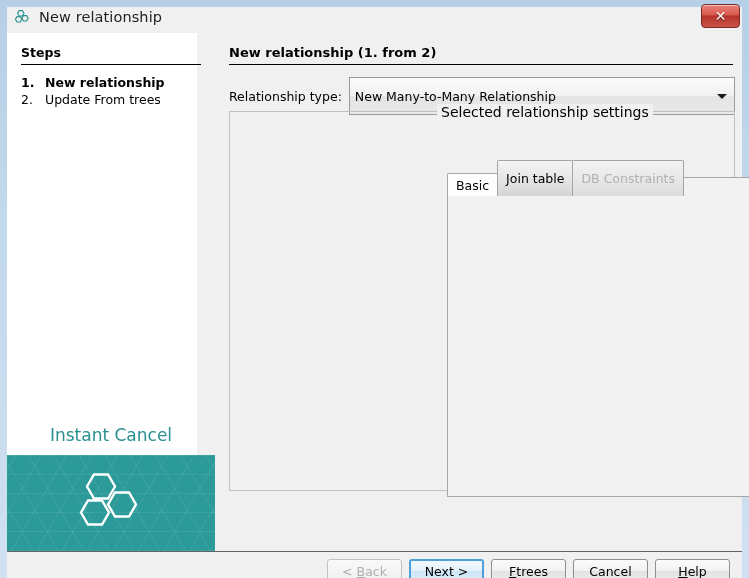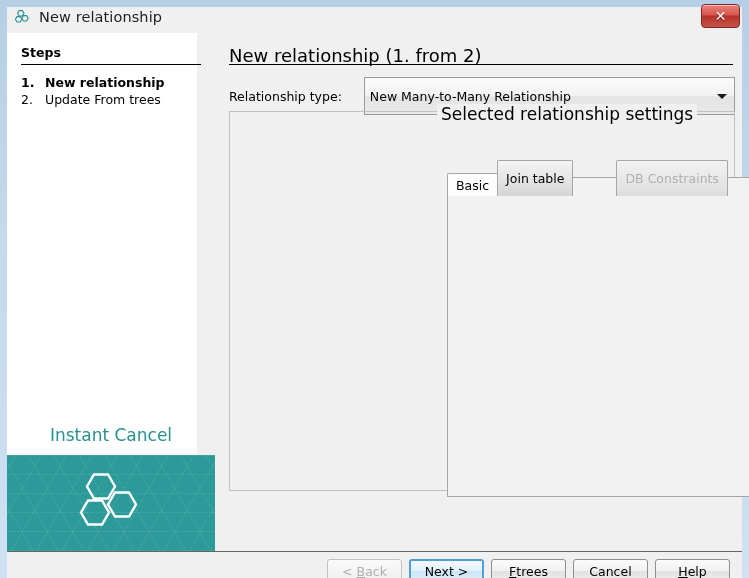--- a/index.html
+++ b/index.html
@@ -161,38 +161,38 @@
   
   .main {
     position: absolute;
     left: 208px; top: 0;
     width: 527px; height: 494px;
     background: #f0f0f0;
   }
   .main-title {
     position: absolute;
     left: 14px; top: 12px;
-    font-size: 18px;
-    font-weight: normal;
+    font-size: 13px;
+    font-weight: bold;
   }
   .main-rule {
     position: absolute;
     left: 14px; top: 31px;
     width: 504px; height: 1px;
     background: #000000;
   }
 
   .reltype-row {
     position: absolute;
     left: 14px; top: 44px;
     width: 506px;
     display: flex;
     align-items: center;
   }
-  .reltype-label { font-size: 12.5px; margin-right: 22px; }
+  .reltype-label { font-size: 12.5px; margin-right: 7px; }
 
   
   .combo {
     position: relative;
     height: 38px;
     box-sizing: border-box;
     border: 1px solid #9a9a9a;
     background: linear-gradient(to bottom, #fbfbfb 0%, #f2f2f2 48%, #e4e4e4 52%, #e9e9e9 100%);
     display: flex;
     align-items: center;
@@ -221,21 +221,21 @@
     left: 14px; top: 78px;
     width: 506px; height: 380px;
     border: 1px solid #c0c0c0;
     box-sizing: border-box;
   }
   .group-legend {
     position: absolute;
     left: 222px; top: 71px;
     background: #f0f0f0;
     padding: 0 4px;
-    font-size: 17px;
+    font-size: 14px;
     color: #000;
   }
 
   
   .tabs {
     position: absolute;
     left: 232px; top: 127px;
     display: flex;
     align-items: flex-end;
     z-index: 3;
@@ -259,21 +259,20 @@
     background: #fdfdfd;
     height: 23px;
     border-color: #a6a6a6;
     z-index: 4;
     position: relative;
   }
   .tab.disabled {
     color: #b0b0b0;
     cursor: default;
     background: linear-gradient(to bottom, #f2f2f2 0%, #e6e6e6 60%, #dcdcdc 100%);
-    margin-left: 44px;
   }
 
   .tab-panel {
     position: absolute;
     left: 232px; top: 144px;
     width: 470px; height: 320px;
     background: #f2f2f2;
     border: 1px solid #a6a6a6;
     box-sizing: border-box;
     z-index: 2;

